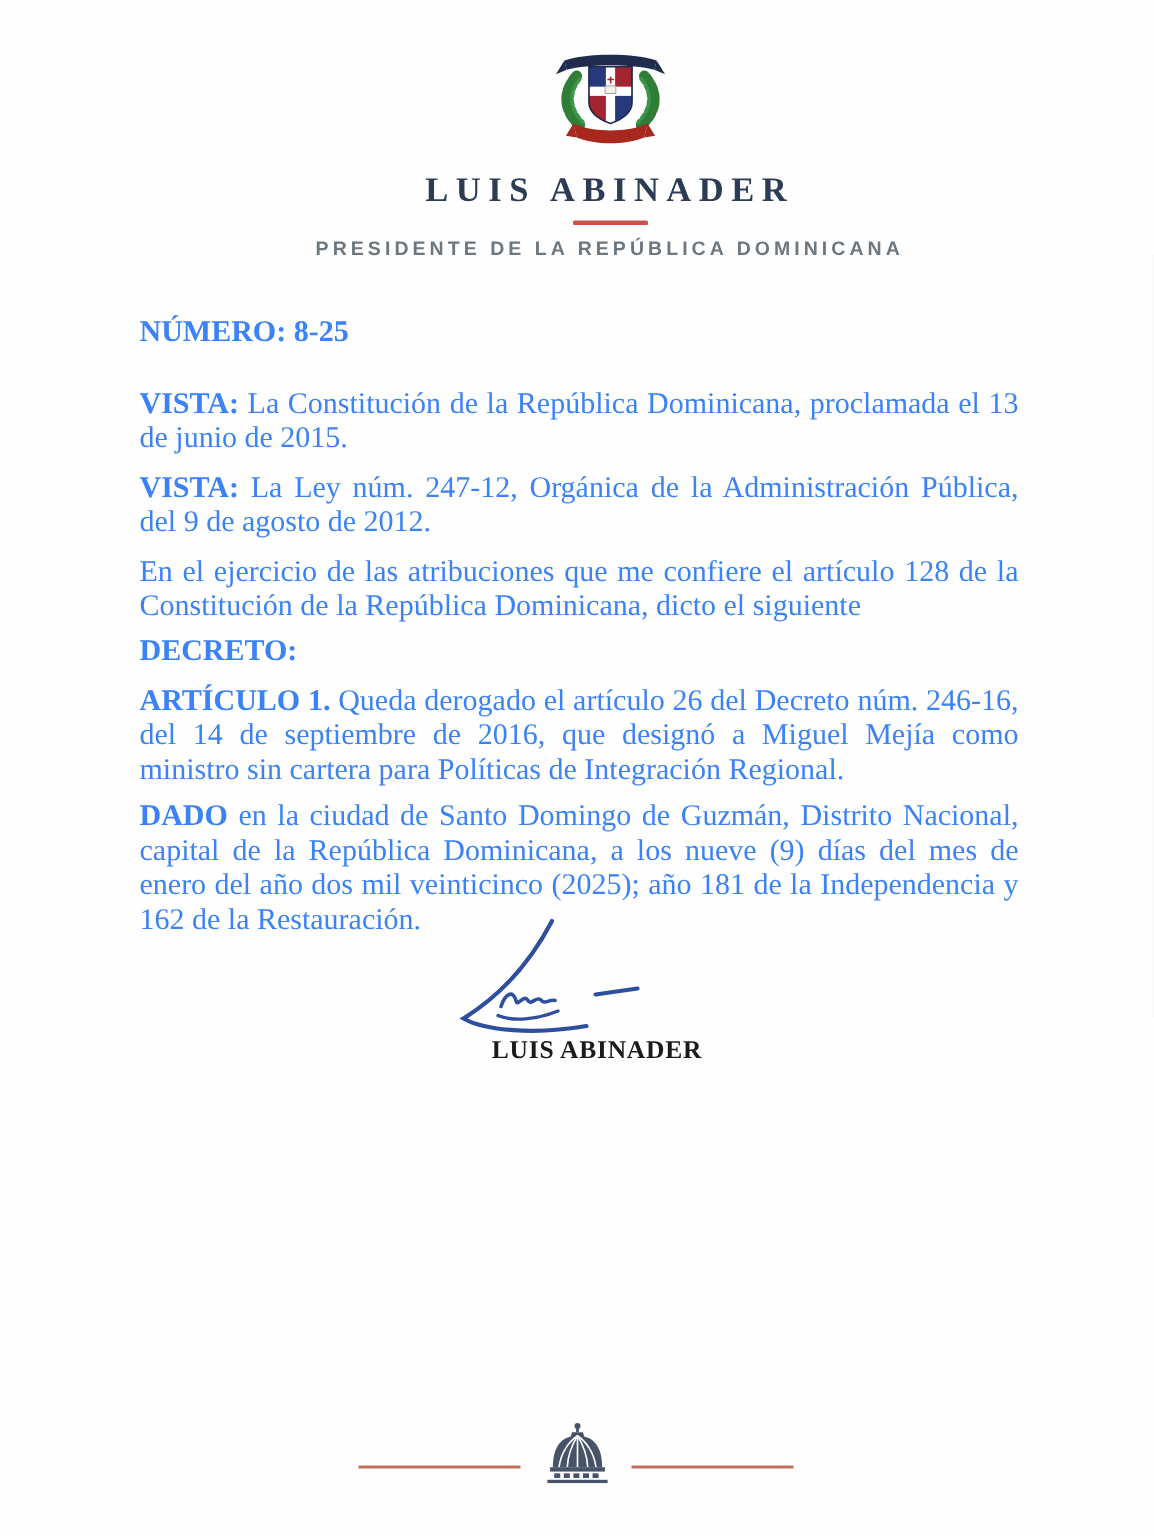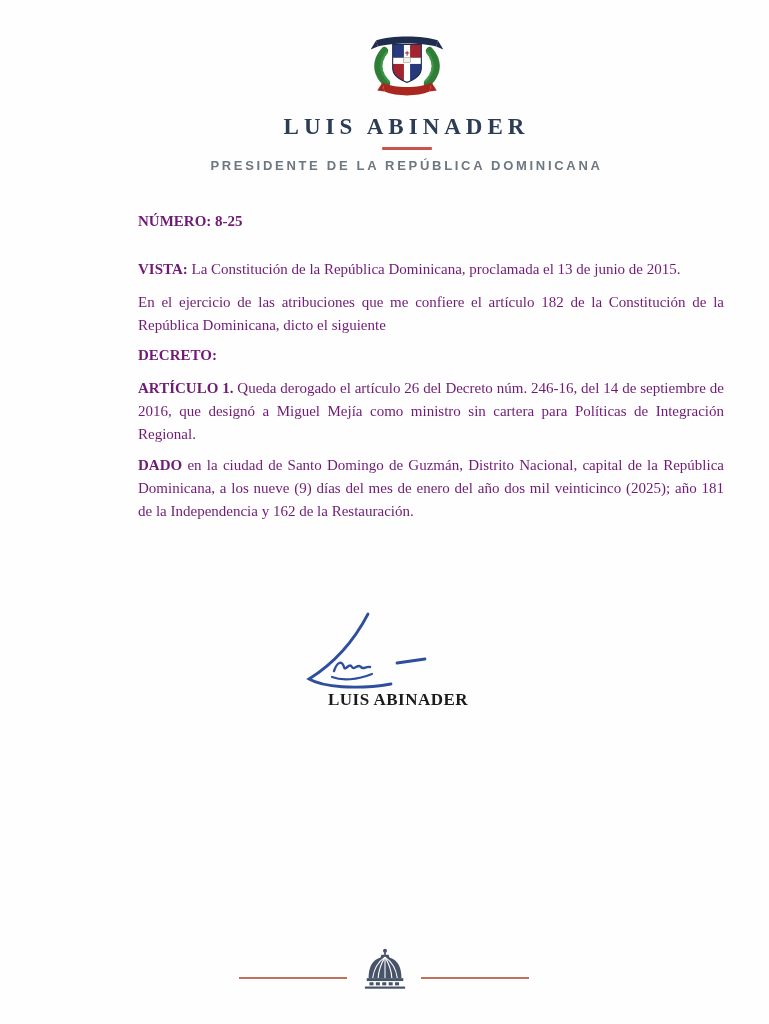--- a/index.html
+++ b/index.html
@@ -37,25 +37,24 @@
     font-family:"Liberation Sans", sans-serif;
     font-size:13px;
     font-weight:600;
     letter-spacing:2.7px;
     color:#6d7780;
   }
   
   .doc-body{
     position:absolute;
     left:93px;top:210px;width:586px;
-    font-size:15px;
+    font-size:20px;
     line-height:23px;
     text-align:justify;
-    color:#701a75;
-    margin-left:45px;
+    color:#3b82f6;
   }
   .doc-body p{margin:0;}
   .p-numero{margin-bottom:25px !important;}
   .p-vista{margin-bottom:10px !important;}
   .p-visto{margin-bottom:21px !important;}
   .p-preamble{margin-bottom:7px !important;}
   .p-decreto{margin-bottom:10px !important;text-align:left;}
   .p-art1{margin-bottom:8px !important;font-family:Liberation Serif, serif;}
   .p-art2{margin-bottom:8px !important;}
   strong{font-weight:bold;}
@@ -130,22 +129,25 @@
   </div>
 
   <div class="doc-body">
     <p class="p-numero">
       <strong>NÚMERO: 8-25</strong>
     </p>
 
     <p class="p-vista">
       <strong>VISTA:</strong><span> La Constitución de la República Dominicana, proclamada el 13 de junio de 2015.</span>
     </p>
+    <p class="p-vista">
+      <strong>VISTA:</strong><span> La Ley núm. 247-12, Orgánica de la Administración Pública, del 9 de agosto de 2012.</span>
+    </p>
 
-    <p class="p-preamble">En el ejercicio de las atribuciones que me confiere el artículo 182 de la Constitución de la República Dominicana, dicto el siguiente</p>
+    <p class="p-preamble">En el ejercicio de las atribuciones que me confiere el artículo 128 de la Constitución de la República Dominicana, dicto el siguiente</p>
 
     <p class="p-decreto">
       <strong>DECRETO:</strong>
     </p>
 
     <p class="p-art1">
       <strong>ARTÍCULO 1.</strong><span> Queda derogado el artículo 26 del Decreto núm. 246-16, del 14 de septiembre de 2016, que designó a Miguel Mejía como ministro sin cartera para Políticas de Integración Regional.</span>
     </p>
 
     <p class="p-dado">

